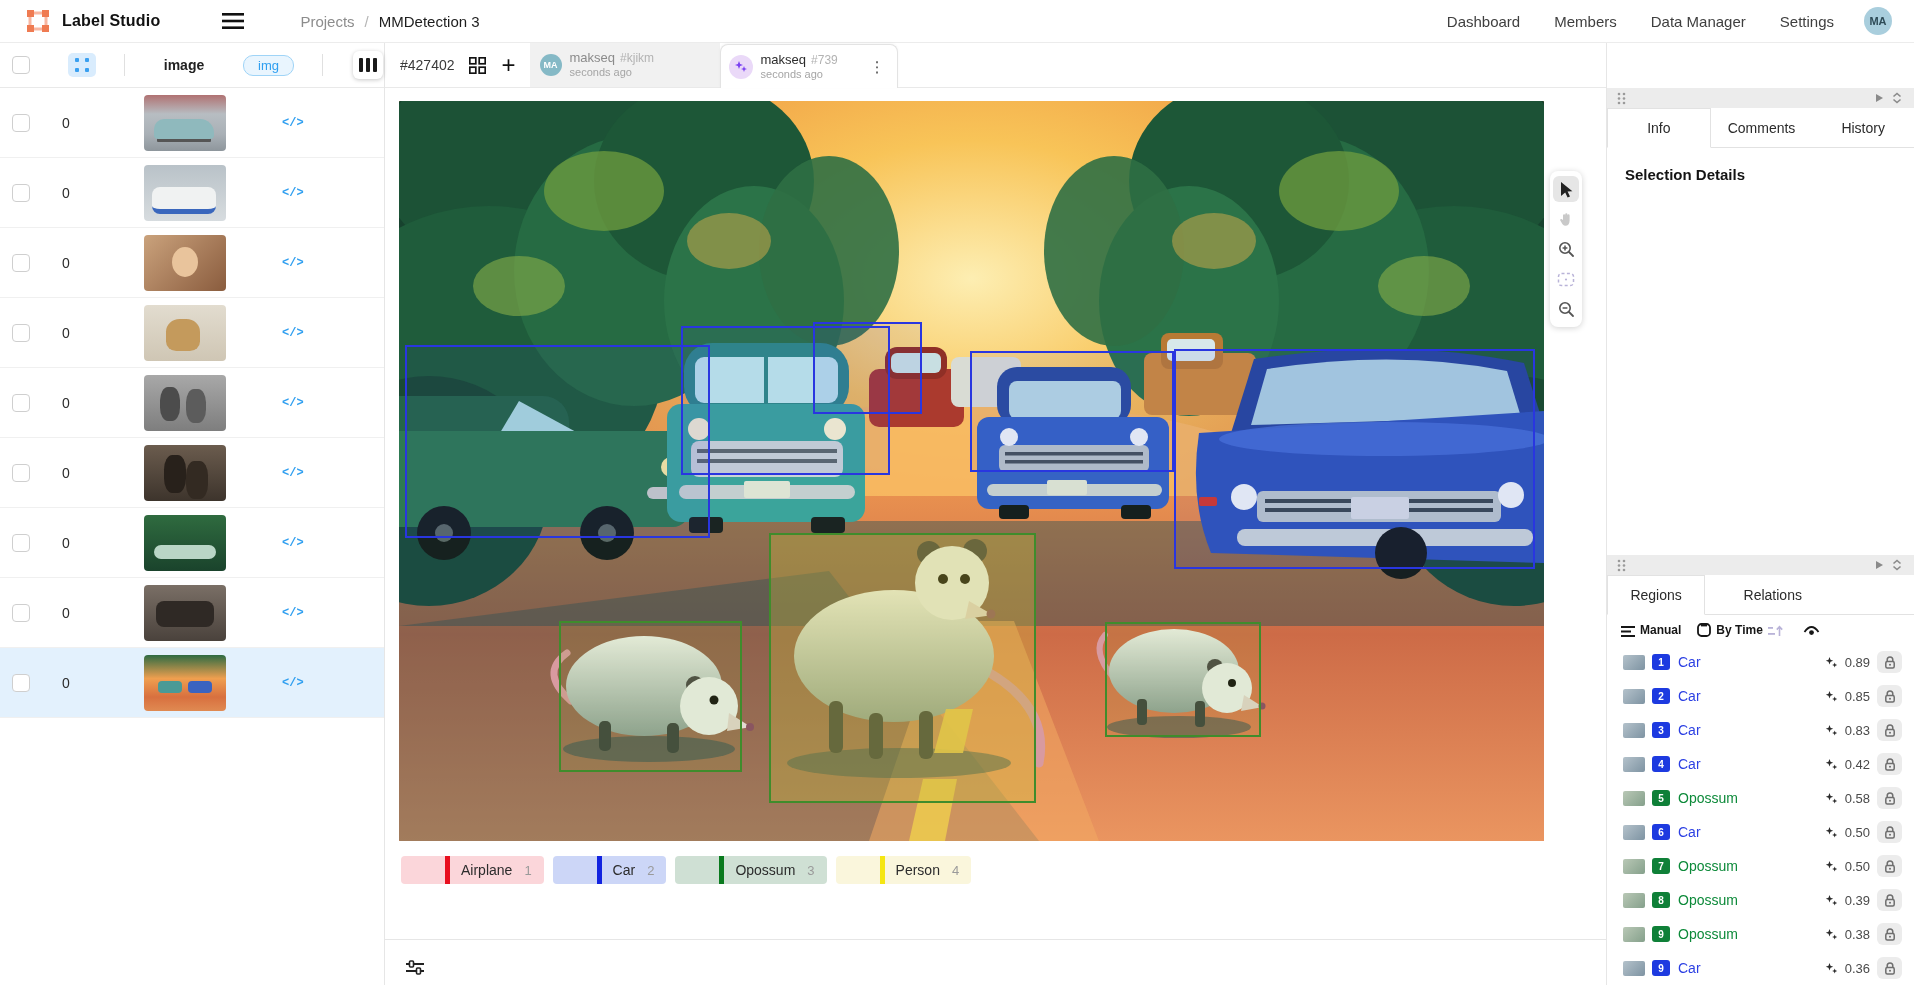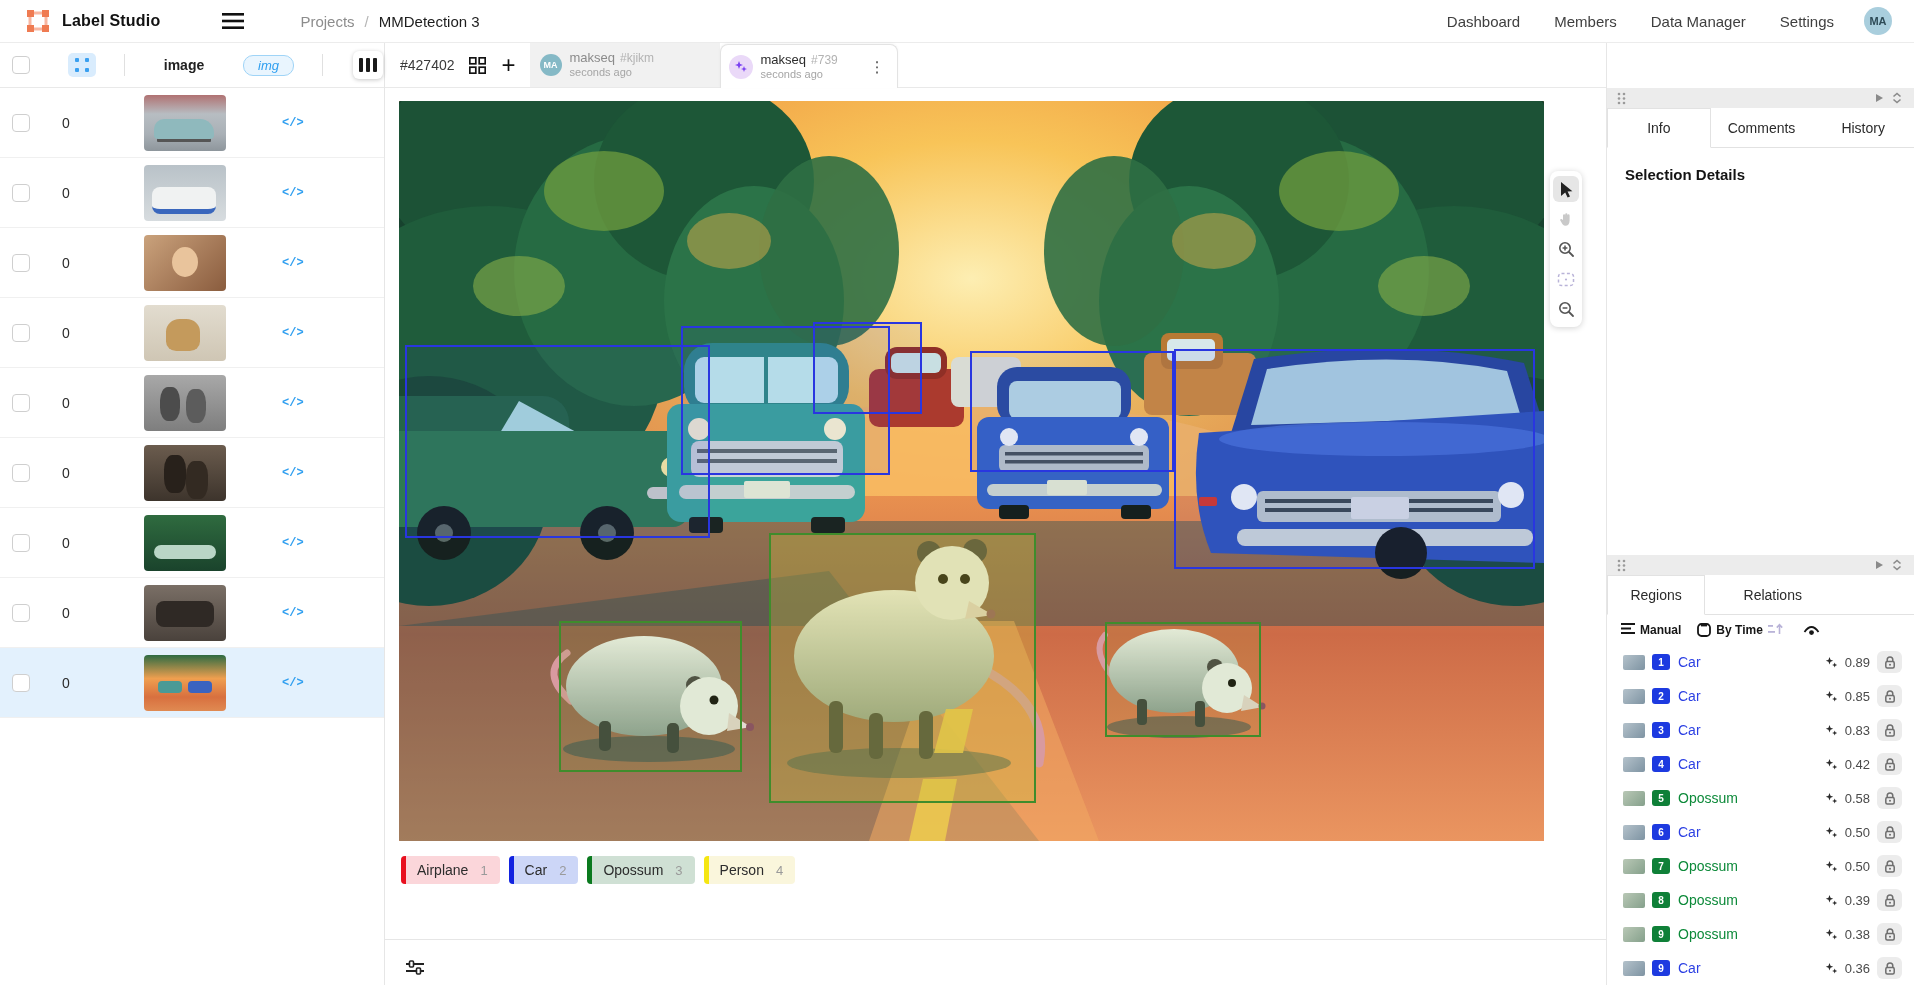--- a/index.html
+++ b/index.html
@@ -29,21 +29,21 @@
 
 
 aside { width:385px; flex:0 0 auto; border-right:1px solid #e6e6e6; display:flex; flex-direction:column; }
 .side-toolbar { height:45px; display:flex; align-items:center; border-bottom:1px solid #e9e9e9; padding-left:12px; }
 .cbx { width:18px; height:18px; border:1px solid #cfcfcf; border-radius:4px; background:#fff; cursor:pointer; flex:0 0 auto; }
 .bbox-btn { width:28px; height:24px; background:#d9ecfd; border:none; border-radius:5px;
   margin-left:38px; display:flex; align-items:center; justify-content:center; cursor:pointer; }
 .vdiv { width:1px; height:22px; background:#e0e0e0; margin:0 0 0 28px; }
 .col-name { width:118px; text-align:center; font-size:14px; font-weight:bold; color:#222; }
 .img-tag { font-size:13px; color:#2f9ff0; background:#e9f5fe; border:1px solid #9fd4f7;
-  border-radius:10px; padding:2px 14px; cursor:default;font-style:italic; }
+  border-radius:10px; padding:2px 14px; cursor:default; }
 .cols-btn { margin-left:30px; width:30px; height:28px; background:#fff; border:none; border-radius:6px;
   box-shadow:0 1px 4px rgba(0,0,0,.22); display:flex; gap:3px; align-items:center; justify-content:center; cursor:pointer; }
 .cols-btn i { width:4px; height:14px; background:#1a1a1a; border-radius:1px; }
 .task-list { flex:1; overflow:hidden; }
 .trow { height:70px; display:flex; align-items:center; padding-left:12px; border-bottom:1px solid #f0f0f0; cursor:pointer; }
 .trow.selected { background:#e3f1fd; }
 .trow .count { width:110px; text-align:center; font-size:14px; color:#2b2b2b; }
 .trow .count-wrap { width:72px; display:flex; justify-content:center; }
 .thumb { position:relative; width:82px; height:56px; border-radius:4px; overflow:hidden; margin-left:42px; flex:0 0 auto; }
 .thumb::after { content:""; position:absolute; }
@@ -96,21 +96,21 @@
 .bbox.opossum { border-color:#3f8c2c; background:rgba(150,170,60,.14); }
 .bbox.hl { background:rgba(200,190,60,.32); }
 
 .img-toolbar { position:absolute; left:1151px; top:70px; width:32px; background:#fff; border-radius:8px;
   box-shadow:0 1px 6px rgba(0,0,0,.18); padding:5px 0; display:flex; flex-direction:column; align-items:center; gap:4px; }
 .tool-btn { width:26px; height:26px; border:none; background:none; border-radius:6px;
   display:flex; align-items:center; justify-content:center; cursor:pointer; }
 .tool-btn.active { background:#e6e6e6; }
 
 .label-row { display:flex; gap:9px; margin:15px 0 0 16px; }
-.lpill { display:flex; align-items:center; height:28px; border-radius:4px; overflow:hidden; padding-right:12px; cursor:pointer; }
+.lpill { display:flex; align-items:center; height:28px; border-radius:4px; overflow:hidden; padding-right:12px; cursor:pointer;padding-left:44px; }
 .lpill .bar { width:5px; align-self:stretch; }
 .lpill .lname { font-size:14px; color:#2c2c2c; margin-left:11px; }
 .lpill .lkey { font-size:13px; color:#9a9a9a; margin-left:12px; }
 
 .main-rule { position:absolute; left:0; right:0; bottom:45px; border-top:1px solid #e6e6e6; }
 .settings-toggle { position:absolute; left:20px; bottom:8px; border:none; background:none; cursor:pointer; }
 
 
 .right-panel { width:308px; flex:0 0 auto; border-left:1px solid #e6e6e6; display:flex; flex-direction:column; }
 .panel-gap { height:45px; }
@@ -118,21 +118,21 @@
 .mini-head .sp { flex:1; }
 .mini-btn { border:none; background:none; cursor:pointer; display:flex; align-items:center; padding:0 4px; }
 .tabs { display:flex; border-bottom:1px solid #e2e2e2; height:40px; flex:0 0 auto; }
 .tab { display:flex; align-items:center; justify-content:center; font-size:14px; color:#2b2b2b; cursor:pointer; }
 .tab.active { background:#fff; border:1px solid #e2e2e2; border-bottom:1px solid #fff; margin-bottom:-1px;text-align:center; }
 .info-tabs .tab { flex:1; }
 .rg-tab-a { width:32%; } .rg-tab-b { width:44%; } .rg-fill { flex:1; }
 .sel-heading { font-size:15px; font-weight:bold; color:#141414; padding:18px 0 0 18px; }
 .panel-space { flex:1; }
 .region-controls { height:30px; display:flex; align-items:center; gap:6px; padding-left:14px; flex:0 0 auto; }
-.rc-item { display:flex; align-items:flex-start; gap:5px; border:none; background:none; cursor:pointer;
+.rc-item { display:flex; align-items:flex-end; gap:5px; border:none; background:none; cursor:pointer;
   font-size:12px; font-weight:bold; color:#161616; }
 .rc-item + .rc-item { margin-left:10px; }
 .eye-btn { border:none; background:none; cursor:pointer; margin-left:14px; display:flex; }
 .region-list { flex:0 0 auto; }
 .rrow { height:34px; display:flex; align-items:center; padding:0 12px 0 16px; cursor:pointer; }
 .rthumb { width:22px; height:15px; border-radius:2px; flex:0 0 auto; }
 .rthumb.car { background:linear-gradient(135deg,#b4c2cb,#7e93a2); }
 .rthumb.opossum { background:linear-gradient(135deg,#b9c8b6,#85a08b); }
 .rbadge { min-width:18px; height:16px; border-radius:3px; color:#fff; font-size:10px; font-weight:bold;
   display:flex; align-items:center; justify-content:center; padding:0 3px; margin-left:7px; }

